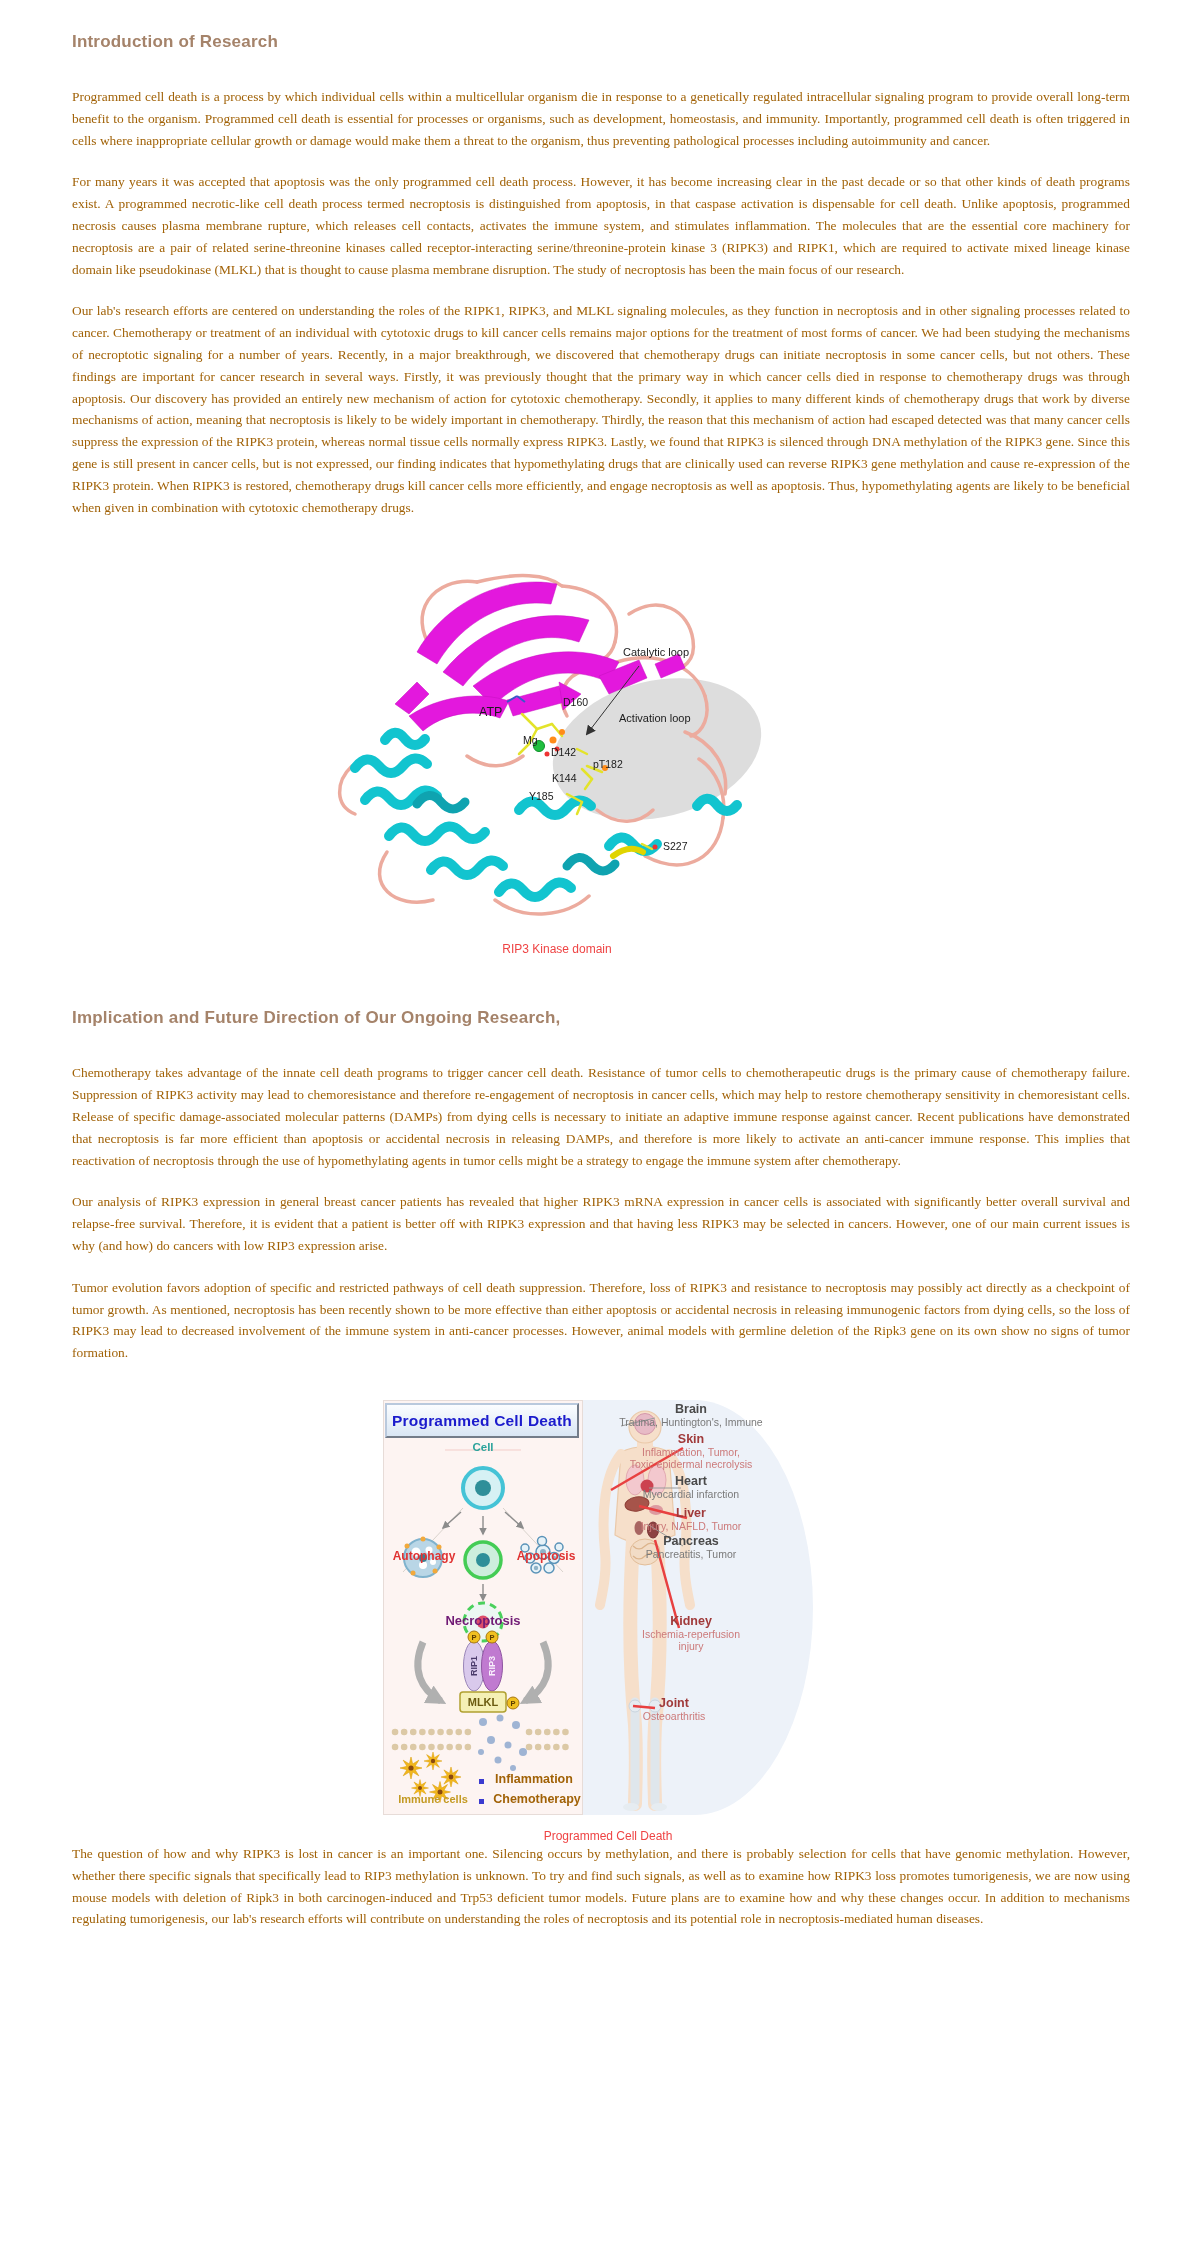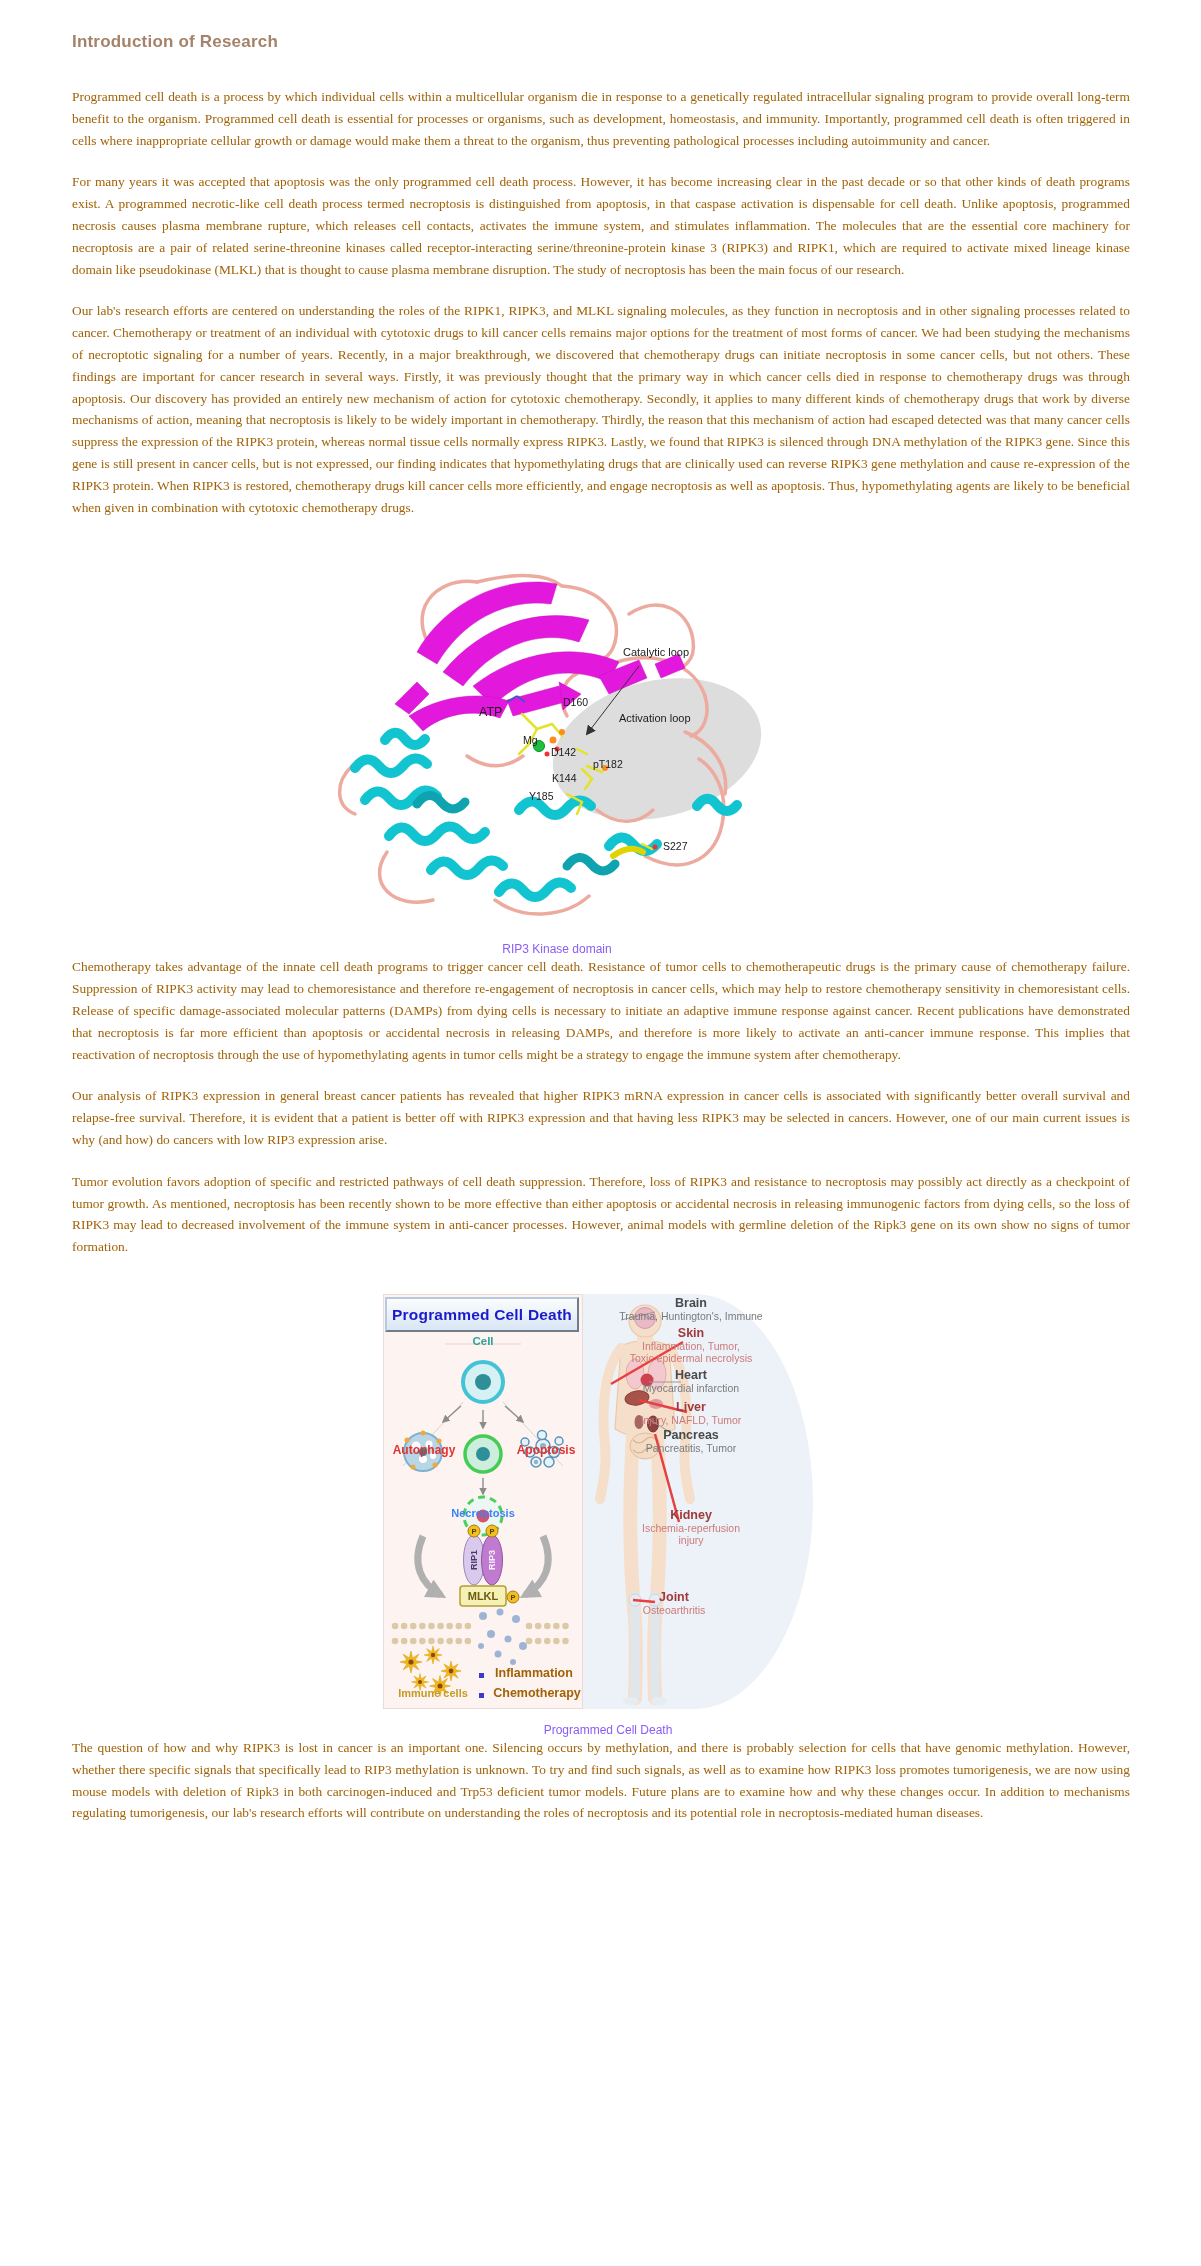--- a/index.html
+++ b/index.html
@@ -1,40 +1,40 @@
 <!DOCTYPE html>
 <html><head>
 <meta charset="utf-8">
 <style>
   html,body{margin:0;padding:0;background:#fff;}
   body{width:1201px;height:2266px;overflow:hidden;font-family:"Liberation Sans",sans-serif;position:relative;}
   .content{padding:0 71px 0 72px;}
   h2.sec{font-size:17px;line-height:20px;font-weight:bold;color:#A5836A;margin:0 0 34px 0;letter-spacing:.2px;}
   p.body{font-size:13.4px;line-height:21.8px;text-align:justify;color:#a16207;margin:0 0 20px 0;font-family:Liberation Serif, serif;}
-  .figcap{font-size:12px;color:#8b5cf6;text-align:center;margin-top:12px;}
+  .figcap{font-size:12px;color:#ef4444;text-align:center;margin-top:12px;}
   
   .fig1{width:580px;margin:36px 0 0 195px;}
   .fig1 svg text{font-family:"Liberation Sans",sans-serif;fill:#1b1b1b;}
   
   .fig2wrap{width:450px;margin:36px 0 0 311px;}
   .fig2{position:relative;width:450px;height:415px;}
   .pcd-left{position:absolute;left:0;top:0;width:200px;height:415px;background:#fdf4f2;border:1px solid #e7dcd8;box-sizing:border-box;}
   .pcd-title{position:absolute;left:2px;top:3px;width:190px;height:31px;line-height:31px;text-align:center;
      background:linear-gradient(#fbfdff,#d9e6f4);border:2px outset #b9c9dd;
      font-weight:bold;font-size:15.5px;color:#1b1bcc;letter-spacing:.2px;}
   .pcd-right{position:absolute;left:200px;top:0;width:230px;height:415px;background:#edf2f9;
      border-top-right-radius:120px 210px;border-bottom-right-radius:120px 210px;}
   .fig2 .lines{position:absolute;left:0;top:0;z-index:3;pointer-events:none;}
   .fig2 .lp-svg{position:absolute;left:0;top:0;z-index:2;}
   .fig2 .rp-svg{position:absolute;left:0;top:0;z-index:1;}
   .fig2 .lbl{position:absolute;z-index:4;text-align:center;}
   .lbl-cell{left:0;top:41px;width:200px;font-weight:bold;font-size:11.5px;color:#2ba39b;}
   .lbl-autophagy{left:1px;top:149px;width:80px;font-weight:bold;font-size:12px;color:#e03232;}
   .lbl-apoptosis{left:120px;top:149px;width:86px;font-weight:bold;font-size:12px;color:#e03232;}
-  .lbl-necroptosis{left:0;top:213px;width:200px;font-weight:bold;font-size:11px;color:#3b82f6;}
+  .lbl-necroptosis{left:0;top:213px;width:200px;font-weight:bold;font-size:13px;color:#701a75;}
   .lbl-immune{left:5px;top:393px;width:90px;font-weight:bold;font-size:11px;color:#c49a22;}
   .lbl-bullet{text-align:left;font-weight:bold;font-size:12.5px;color:#a16207;}
   .organ{position:absolute;left:228px;width:160px;z-index:4;text-align:center;}
   .oname{font-weight:bold;font-size:12.5px;color:#4a4a4a;line-height:13px;}
   .odetail{font-size:10.5px;color:#7a7a7a;line-height:12px;}
   .organ.hl .oname{color:#a03a3a;}
   .organ.hl .odetail{color:#cc7a7a;}
 </style>
 </head>
 <body>
@@ -143,20 +143,21 @@
       <text x="256" y="190" font-size="10.5">Mg</text>
       <text x="284" y="202" font-size="10.5">D142</text>
       <text x="326" y="214" font-size="10.5">pT182</text>
       <text x="285" y="228" font-size="10.5">K144</text>
       <text x="262" y="246" font-size="10.5">Y185</text>
       <text x="396" y="296" font-size="10.5">S227</text>
     </svg>
     <div class="figcap">RIP3 Kinase domain</div>
   </div>
 
+  <h2 class="sec" style="margin-top:52px">Implication and Future Direction of Our Ongoing Research,</h2>
   <p class="body">Chemotherapy takes advantage of the innate cell death programs to trigger cancer cell death. Resistance of tumor cells to chemotherapeutic drugs is the primary cause of chemotherapy failure. Suppression of RIPK3 activity may lead to chemoresistance and therefore re-engagement of necroptosis in cancer cells, which may help to restore chemotherapy sensitivity in chemoresistant cells. Release of specific damage-associated molecular patterns (DAMPs) from dying cells is necessary to initiate an adaptive immune response against cancer. Recent publications have demonstrated that necroptosis is far more efficient than apoptosis or accidental necrosis in releasing DAMPs, and therefore is more likely to activate an anti-cancer immune response. This implies that reactivation of necroptosis through the use of hypomethylating agents in tumor cells might be a strategy to engage the immune system after chemotherapy.</p>
   <p class="body">Our analysis of RIPK3 expression in general breast cancer patients has revealed that higher RIPK3 mRNA expression in cancer cells is associated with significantly better overall survival and relapse-free survival. Therefore, it is evident that a patient is better off with RIPK3 expression and that having less RIPK3 may be selected in cancers. However, one of our main current issues is why (and how) do cancers with low RIP3 expression arise.</p>
   <p class="body">Tumor evolution favors adoption of specific and restricted pathways of cell death suppression. Therefore, loss of RIPK3 and resistance to necroptosis may possibly act directly as a checkpoint of tumor growth. As mentioned, necroptosis has been recently shown to be more effective than either apoptosis or accidental necrosis in releasing immunogenic factors from dying cells, so the loss of RIPK3 may lead to decreased involvement of the immune system in anti-cancer processes. However, animal models with germline deletion of the Ripk3 gene on its own show no signs of tumor formation.</p>
 
   <div class="fig2wrap">
     <div class="fig2">
 
       <div class="pcd-right">
         <svg class="rp-svg" width="230" height="415" viewBox="0 0 230 415">
           <g stroke="#eac9a9" stroke-width="1.2">

